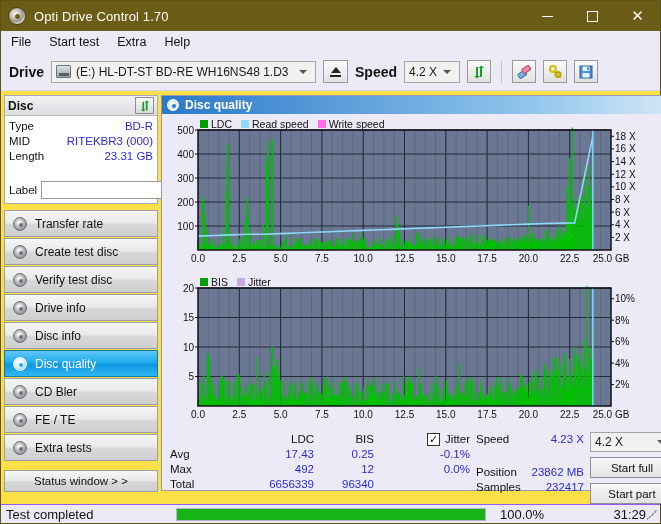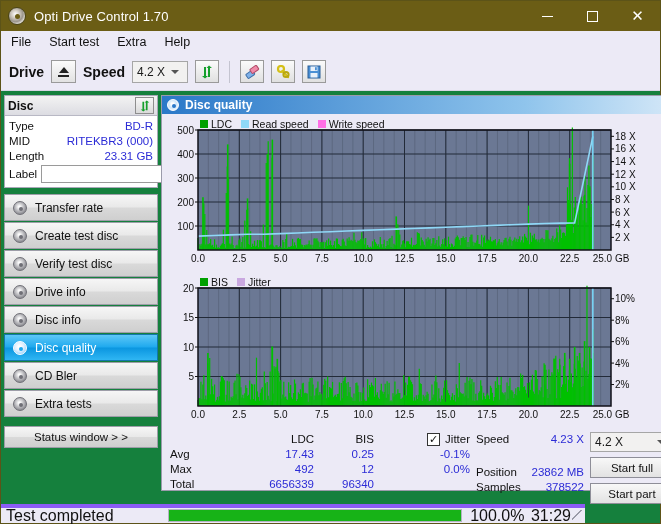--- a/index.html
+++ b/index.html
@@ -6,21 +6,21 @@
   html, body {
     margin: 0; padding: 0;
     width: 661px; height: 524px;
     font-family: "Liberation Sans", sans-serif;
     overflow: hidden;
     background: #f0f0f8;
   }
   #app {
     position: relative;
     width: 661px; height: 524px;
-    background: #15803d;
+    background: #fde047;
     border: 1px solid #5c5318;
   }
   
   .titlebar {
     height: 30px;
     background: #6b5d15;
     display: flex; align-items: center;
     padding-left: 7px;
     color: #ffffff;
   }
@@ -114,21 +114,21 @@
   .refresh-btn {
     margin-left:auto; width:19px; height:17px;
     border:1px solid #8e8e8e; background:linear-gradient(#f7f7f7,#dadada);
     display:flex;align-items:center;justify-content:center;
     font-size:10px; color:#149b2e; font-weight:bold;
   }
   .disc-rows { padding: 3px 4px 4px 4px; }
   .drow { display:flex; font-size:11.5px; line-height:15px;text-align:center; }
   .drow .k { color:#111; }
   .drow .v { margin-left:auto; color:#2b2bd6; }
-  .label-row { display:flex; align-items:center; margin-top:1px; gap:4px; }
+  .label-row { display:flex; align-items:center; margin-top:17px; gap:4px; }
   .label-row .k { font-size:11.5px; color:#111; }
   .label-input {
     flex:1; height:18px; border:1px solid #9a9a9a; background:#fff;
   }
   .disc-btn {
     width:19px;height:18px;border:1px solid #8e8e8e;
     background:linear-gradient(#f7f7f7,#dadada);
     display:flex;align-items:center;justify-content:center;
   }
   .cd-glyph {
@@ -212,28 +212,28 @@
   .sr-btns { margin-left:6px; width:84px; }
   .btn {
     height:21px; width:100%; margin-bottom:5px;
     border:1px solid #8e8e98; background:linear-gradient(#f8f8f8,#e2e2e2);
     display:flex;align-items:center;justify-content:center;
     font-size:11.5px;color:#111;
   }
   .speed-sel { height:20px; margin-bottom:5px; }
   
   .statusbar {
-    position:absolute; left:0; bottom:0; width:584px; height:19px;
-    background:#eceaf6; border-top:4px solid #8b5cf6;
-    display:flex; align-items:center; font-size:16px; color:#111;
+    position:absolute; left:0; bottom:0; width:659px; height:19px;
+    background:#eceaf6; border-top:1px solid #8b5cf6;
+    display:flex; align-items:center; font-size:13px; color:#111;
   }
   .sb-text { width: 175px; padding-left:5px; }
   .sb-prog { width: 310px; height:13px; border:1px solid #b4b2c2; background:#fff; position:relative;}
   .sb-prog .fill { position:absolute;left:0;top:0;bottom:0;background:#17b317; }
-  .sb-pct { width: 72px; padding-left:8px; }
+  .sb-pct { width: 72px; padding-left:14px; }
   .sb-time { margin-left:auto; padding-right:14px; }
   .grip { position:absolute; right:3px; bottom:3px; width:10px;height:10px;
     background:
       linear-gradient(135deg, transparent 45%, #9a9aa8 45%, #9a9aa8 55%, transparent 55%);
   }
 </style>
 </head>
 <body>
 
 <div id="app">
@@ -256,20 +256,25 @@
 
   <div class="menubar">
     <span>File</span>
     <span>Start test</span>
     <span>Extra</span>
     <span>Help</span>
   </div>
 
   <div class="drivebar">
     <span class="lbl">Drive</span>
+    <div class="combo drive-combo">
+      <span class="drive-ico"></span>
+      <span>(E:)   HL-DT-ST BD-RE  WH16NS48 1.D3</span>
+      <span class="arrow"></span>
+    </div>
     <div class="eject-btn">
       <div style="display:flex;flex-direction:column;align-items:center;">
         <span class="eject-glyph"></span>
           <span class="eject-bar"></span>
       </div>
     </div>
     <span class="lbl">Speed</span>
     <div class="combo speed-combo">
       <span>4.2 X</span>
       <span class="arrow"></span>
@@ -362,20 +367,24 @@
           <span class="nav-ico"></span>
           <span>Disc info</span>
         </div>
         <div class="navbtn active">
           <span class="nav-ico"></span>
           <span>Disc quality</span>
         </div>
         <div class="navbtn">
           <span class="nav-ico"></span>
           <span>CD Bler</span>
+        </div>
+        <div class="navbtn">
+          <span class="nav-ico"></span>
+          <span>FE / TE</span>
         </div>
         <div class="navbtn">
           <span class="nav-ico"></span>
           <span>Extra tests</span>
         </div>
       </div>
 
       <div class="status-btn">Status window &gt; &gt;</div>
     </div>
 
@@ -1476,21 +1485,21 @@
               <div class="sr-row" style="height:21px;">
                 <span class="k">Speed</span>
                 <span class="v">4.23 X</span>
               </div>
               <div class="sr-row" style="margin-top:12px;">
                 <span class="k">Position</span>
                 <span class="v">23862 MB</span>
               </div>
               <div class="sr-row">
                 <span class="k">Samples</span>
-                <span class="v">378522</span>
+                <span class="v">232417</span>
               </div>
             </div>
             <div class="sr-btns">
               <div class="combo speed-sel">
                 <span>4.2 X</span>
                 <span class="arrow"></span>
               </div>
               <div class="btn">Start full</div>
               <div class="btn">Start part</div>
             </div>

